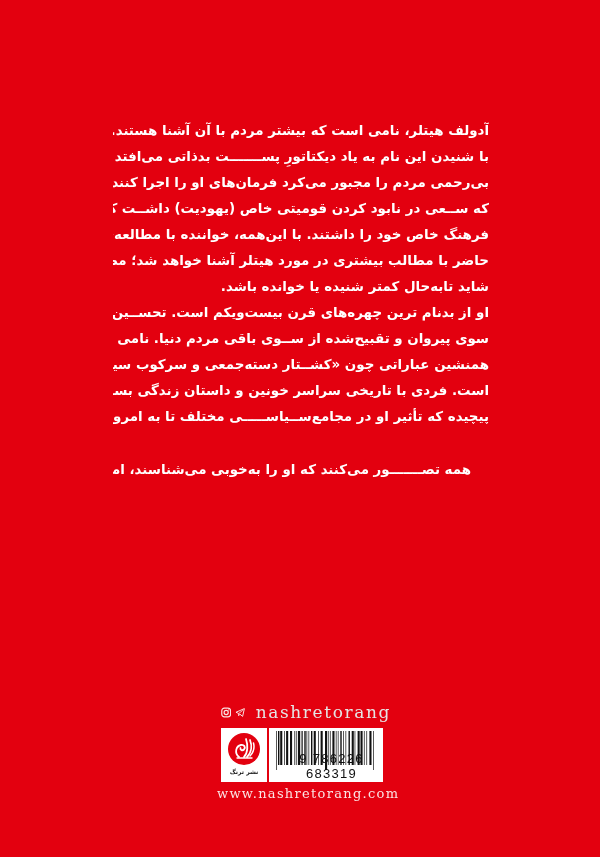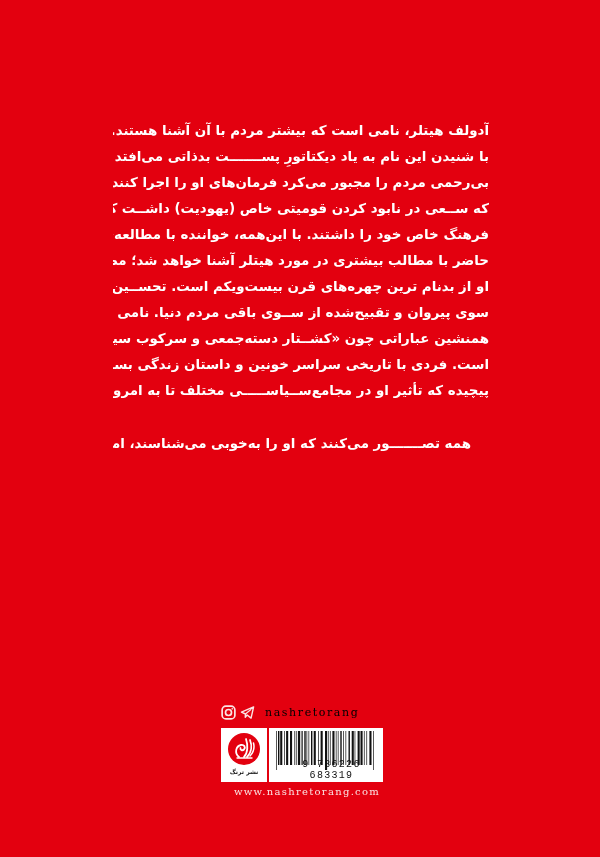--- a/index.html
+++ b/index.html
@@ -35,24 +35,24 @@
   .social-row {
     position: absolute;
     left: 221px; top: 700px;
     width: 170px; height: 24px;
     display: flex; align-items: center;
     color: #fbe4e4;
   }
   .social-icon { width: 15px; height: 15px; margin-right: 4px; }
   .handle {
     font-family: "DejaVu Serif", serif;
-    font-size: 11px;
+    font-size: 17px;
     letter-spacing: 1.6px;
     margin-left: 6px;
-    color: #000000;
+    color: #e5e5e5;
   }
   .logo-box {
     position: absolute;
     left: 221px; top: 728px;
     width: 46px; height: 54px;
     background: #ffffff;
   }
   .logo-circle {
     position: absolute; left: 7px; top: 5px;
     width: 32px; height: 32px;
@@ -67,48 +67,48 @@
   }
   .barcode-box {
     position: absolute;
     left: 269px; top: 728px;
     width: 114px; height: 54px;
     background: #ffffff;
   }
   .barcode-svg { position: absolute; left: 6px; top: 3px; }
   .isbn-digits {
     position: absolute; left: 14px; right: 3px; bottom: 1px;
-    font-family: Liberation Mono, monospace;
-    font-size: 10px;
+    font-family: Liberation Sans, sans-serif;
+    font-size: 13px;
     letter-spacing: 1.3px;
     color: #111;
     text-align: center;
   }
   .website {
     position: absolute;
     left: 217px; top: 786px;
     width: 180px;
-    text-align: center;
     font-family: "DejaVu Serif", serif;
-    font-size: 10px;
+    font-size: 13px;
     letter-spacing: 1.3px;
     color: #fbe4e4;
   }
 </style>
 </head>
 <body>
 
 <div class="text-block">
   <p>
     <span class="line">آدولف هیتلر، نامی است که بیشتر مردم با آن آشنا هستند. انسان</span>
     <span class="line">با شنیدن این نام به یاد دیکتاتورِ پســـــــت بدذاتی می‌افتد که با</span>
     <span class="line">بی‌رحمی مردم را مجبور می‌کرد فرمان‌های او را اجرا کنند؛ کســی</span>
     <span class="line">که ســعی در نابود کردن قومیتی خاص (یهودیت) داشــت که دین و</span>
     <span class="line">فرهنگ خاص خود را داشتند. با این‌همه، خواننده با مطالعه‌ی کتاب</span>
     <span class="line">حاضر با مطالب بیشتری در مورد هیتلر آشنا خواهد شد؛ مطالبی که</span>
+    <span class="line last">شاید تابه‌حال کمتر شنیده یا خوانده باشد.</span>
   </p>
   <p>
     <span class="line">او از بدنام ترین چهره‌های قرن بیست‌ویکم است. تحســین‌شده از</span>
     <span class="line">سوی پیروان و تقبیح‌شده از ســوی باقی مردم دنیا. نامی که همواره</span>
     <span class="line">همنشین عباراتی چون «کشــتار دسته‌جمعی و سرکوب سیاسی»</span>
     <span class="line">است. فردی با تاریخی سراسر خونین و داستان زندگی بســـــیار</span>
     <span class="line">پیچیده که تأثیر او در مجامع‌ســیاســـــی مختلف تا به امروز نیز</span>
   </p>
   <p class="para3">
     <span class="line first">همه تصـــــــور می‌کنند که او را به‌خوبی می‌شناسند، اما واقعاً،</span>

